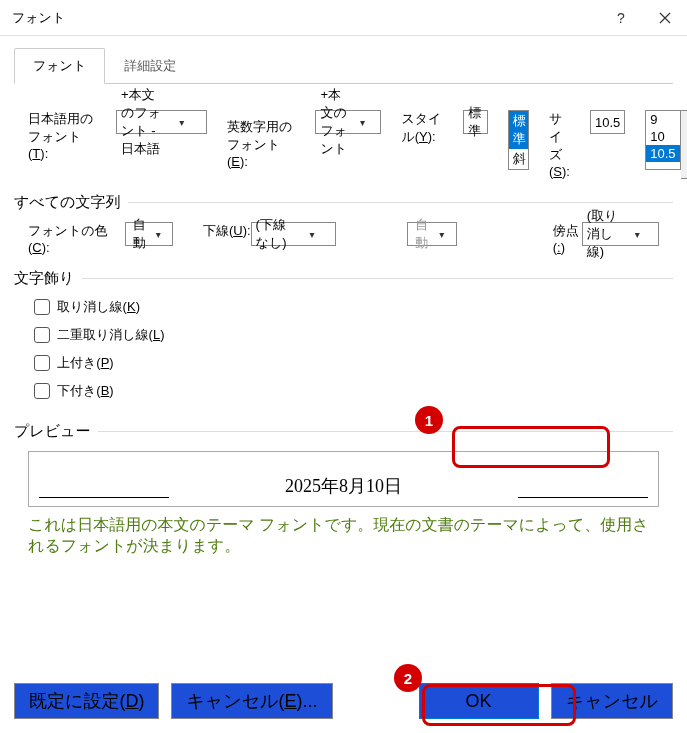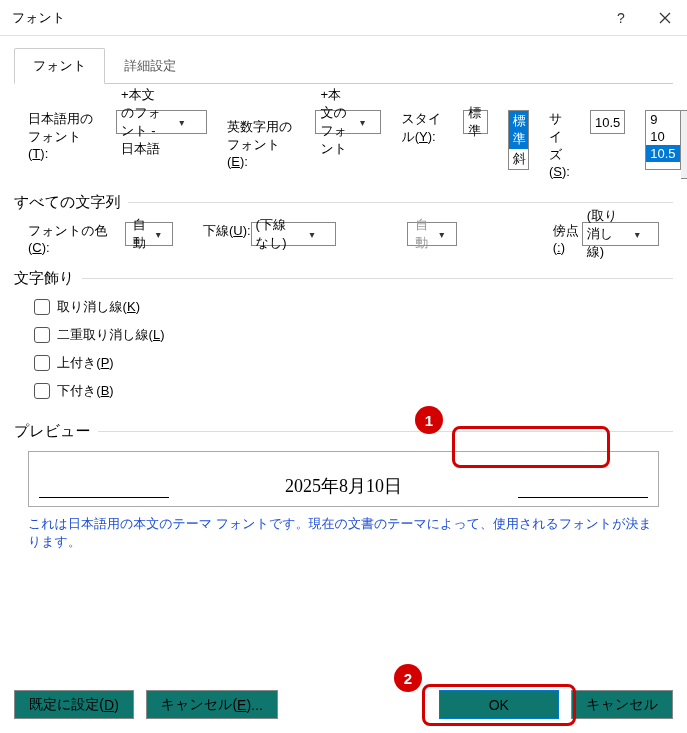--- a/index.html
+++ b/index.html
@@ -155,40 +155,40 @@
       content: "";
       position: absolute;
       bottom: 8px;
       height: 1px;
       background: #000;
       width: 130px;
     }
     .preview-box::before { left: 10px; }
     .preview-box::after { right: 10px; }
     .preview-note {
-      font-size: 13px;
+      font-size: 16px;
       padding: 0 14px;
-      color: #1d4ed8;
+      color: #4d7c0f;
     }
     .dialog-buttons {
       position: absolute;
       bottom: 14px;
       left: 14px;
       right: 14px;
       display: flex;
       gap: 12px;
       align-items: center;
     }
     .dialog-buttons .spacer { flex: 1; }
     .dlg-btn {
       min-width: 96px;
-      height: 29px;
-      border: 1px solid #888;
-      background: #0f766e;
-      font-size: 14px;
+      height: 36px;
+      border: 1px solid #888;
+      background: #1d4ed8;
+      font-size: 18px;
       display: flex;
       align-items: center;
       justify-content: center;
       padding: 0 14px;
       cursor: pointer;
     }
     .dlg-btn.ok {
       border: 1px solid #0078d4;
       width: 120px;
       padding-left: 13px;

